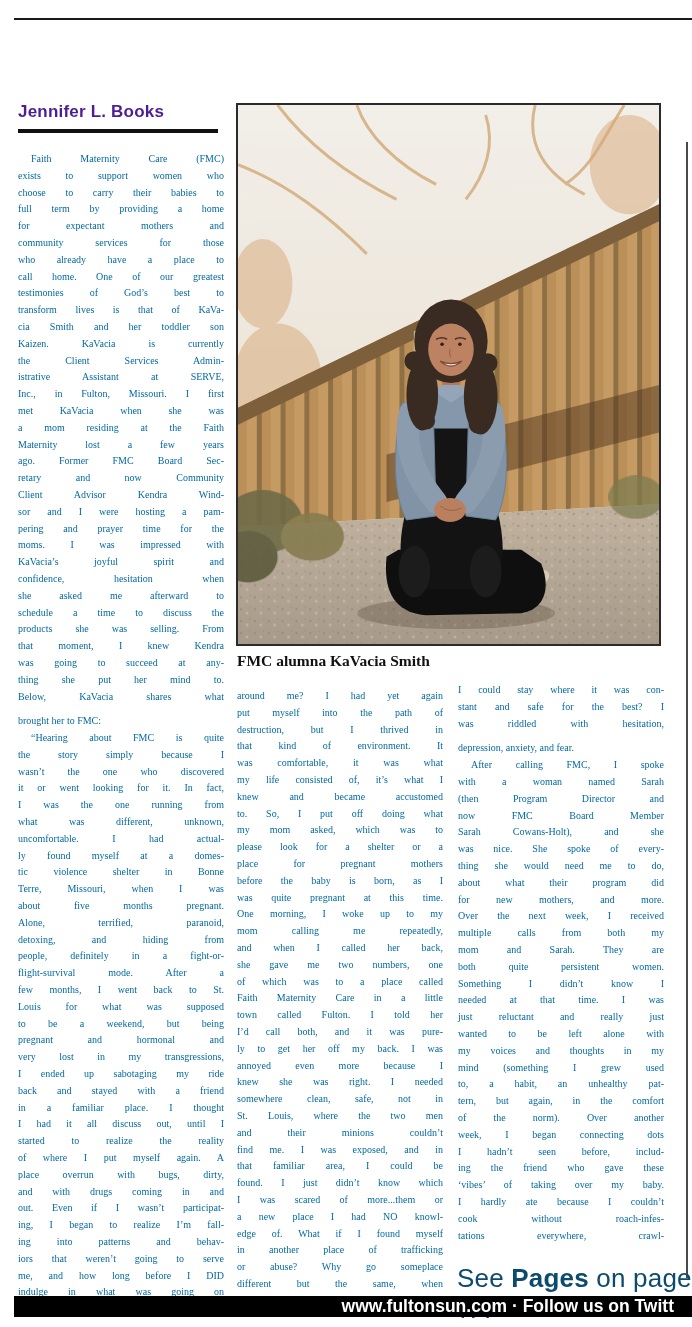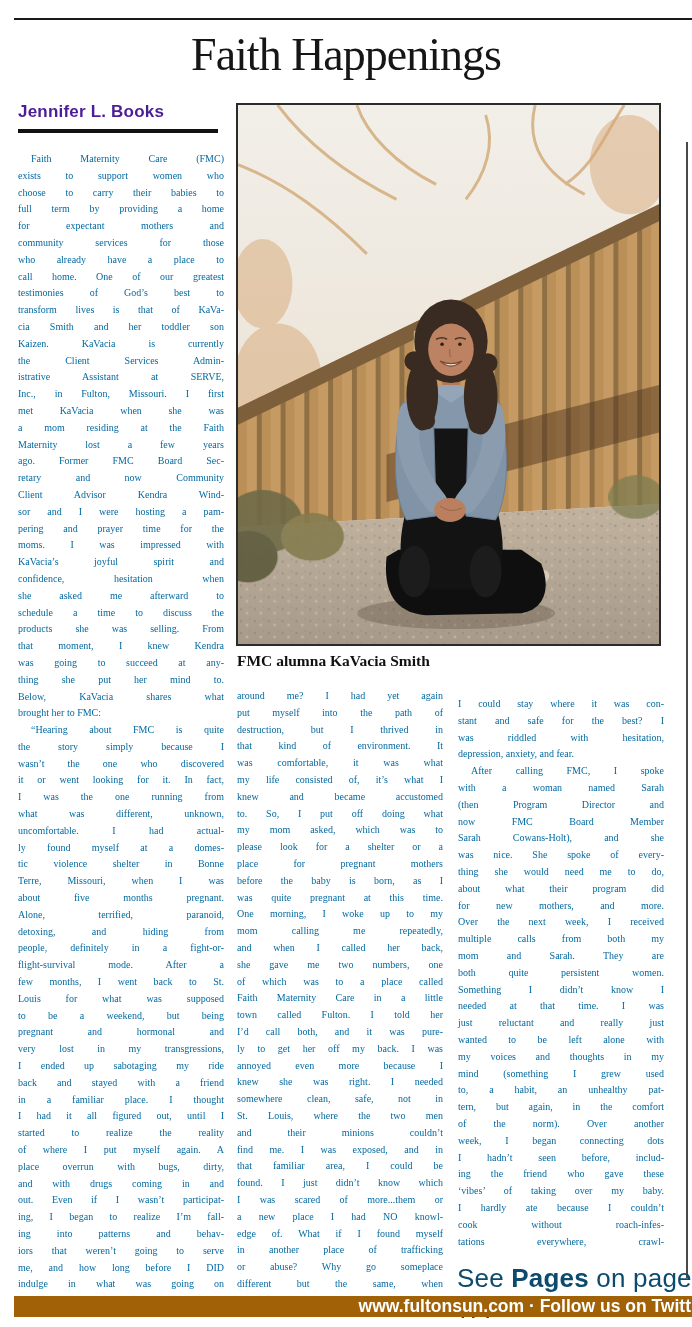--- a/index.html
+++ b/index.html
@@ -13,41 +13,40 @@
           font-size:17px;font-weight:700;color:#4c1d95;letter-spacing:.2px;}
   .byline-rule{position:absolute;left:18px;top:129px;width:200px;height:4px;background:#111;}
   .photo{position:absolute;left:236px;top:103px;width:425px;height:543px;
          border:2px solid #2b2b2b;box-sizing:border-box;background:#ece7e0;}
   .photo svg{display:block;width:100%;height:100%;}
   .caption{position:absolute;left:237px;top:652px;width:424px;font-family:Liberation Serif, serif;
            font-size:15.5px;font-weight:700;color:#111;}
   .col{position:absolute;width:206px;font-size:10px;line-height:16.8px;color:#0369a1;}
   .col1{left:18px;top:151px;}
   .col2{left:237px;top:688px;}
-  .col3{left:458px;top:696px;}
+  .col3{left:458px;top:682px;}
   .line{height:16.8px;text-align:justify;text-align-last:justify;white-space:normal;overflow:visible;}
-  .line.pend{text-align-last:left;}
+  .line.pend{text-align-last:left;margin-top:8px;}
   .line.pind{text-indent:13px;}
   .right-rule{position:absolute;left:686px;top:142px;width:2px;height:1136px;background:#4a4a4a;}
   .see-ref{position:absolute;left:457px;top:1263px;font-family:"Liberation Sans",sans-serif;
            font-size:26px;font-weight:500;color:#0c4a6e;letter-spacing:.2px;}
   .see-ref .pages{font-weight:800;}
-  .banner{position:absolute;left:14px;top:1296px;width:678px;height:21px;background:#a16207;
+  .banner{position:absolute;left:14px;top:1296px;width:678px;height:21px;background:#000000;
           font-family:"Liberation Sans",sans-serif;font-weight:700;font-size:17.5px;
-          color:#ffffff;text-align:right;line-height:21px;padding-right:1px;box-sizing:border-box;
+          color:#ffffff;text-align:right;line-height:21px;padding-right:18px;box-sizing:border-box;
           white-space:nowrap;overflow:hidden;}
 </style>
 </head>
 <body>
 
 <div class="page">
 
   <div class="top-rule"></div>
 
-  <div class="title">Faith Happenings</div>
 
   <div class="byline">Jennifer L. Books</div>
   <div class="byline-rule"></div>
 
   <div class="photo">
     <svg viewBox="0 0 425 543" preserveAspectRatio="none">
       <defs>
         <linearGradient id="sky" x1="0" y1="0" x2="0" y2="1">
           <stop offset="0" stop-color="#f2efe9"></stop>
           <stop offset="1" stop-color="#e7dccb"></stop>
@@ -199,21 +198,21 @@
       <div class="line">people, definitely in a fight-or-</div>
       <div class="line">flight-survival mode. After a</div>
       <div class="line">few months, I went back to St.</div>
       <div class="line">Louis for what was supposed</div>
       <div class="line">to be a weekend, but being</div>
       <div class="line">pregnant and hormonal and</div>
       <div class="line">very lost in my transgressions,</div>
       <div class="line">I ended up sabotaging my ride</div>
       <div class="line">back and stayed with a friend</div>
       <div class="line">in a familiar place. I thought</div>
-      <div class="line">I had it all figured out, until I</div>
+      <div class="line">I had it all discuss out, until I</div>
       <div class="line">started to realize the reality</div>
       <div class="line">of where I put myself again. A</div>
       <div class="line">place overrun with bugs, dirty,</div>
       <div class="line">and with drugs coming in and</div>
       <div class="line">out. Even if I wasn’t participat-</div>
       <div class="line">ing, I began to realize I’m fall-</div>
       <div class="line">ing into patterns and behav-</div>
       <div class="line">iors that weren’t going to serve</div>
       <div class="line">me, and how long before I DID</div>
       <div class="line">indulge in what was going on</div>

